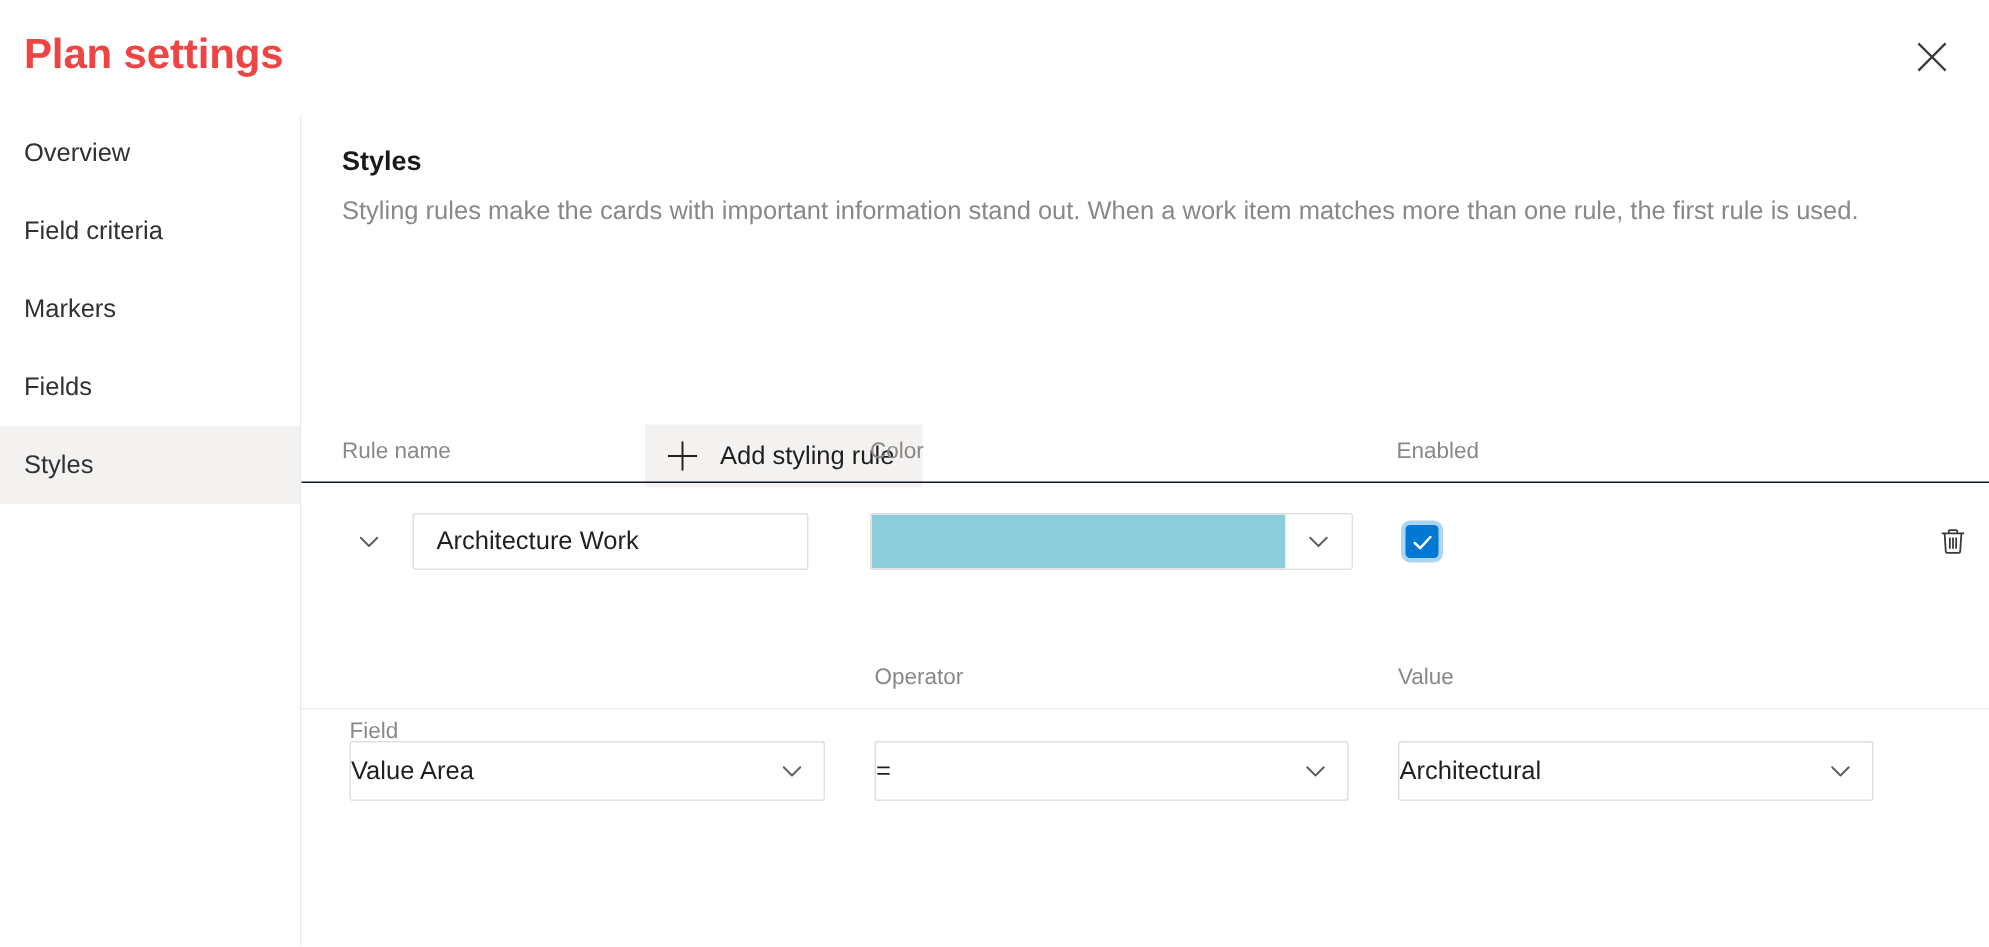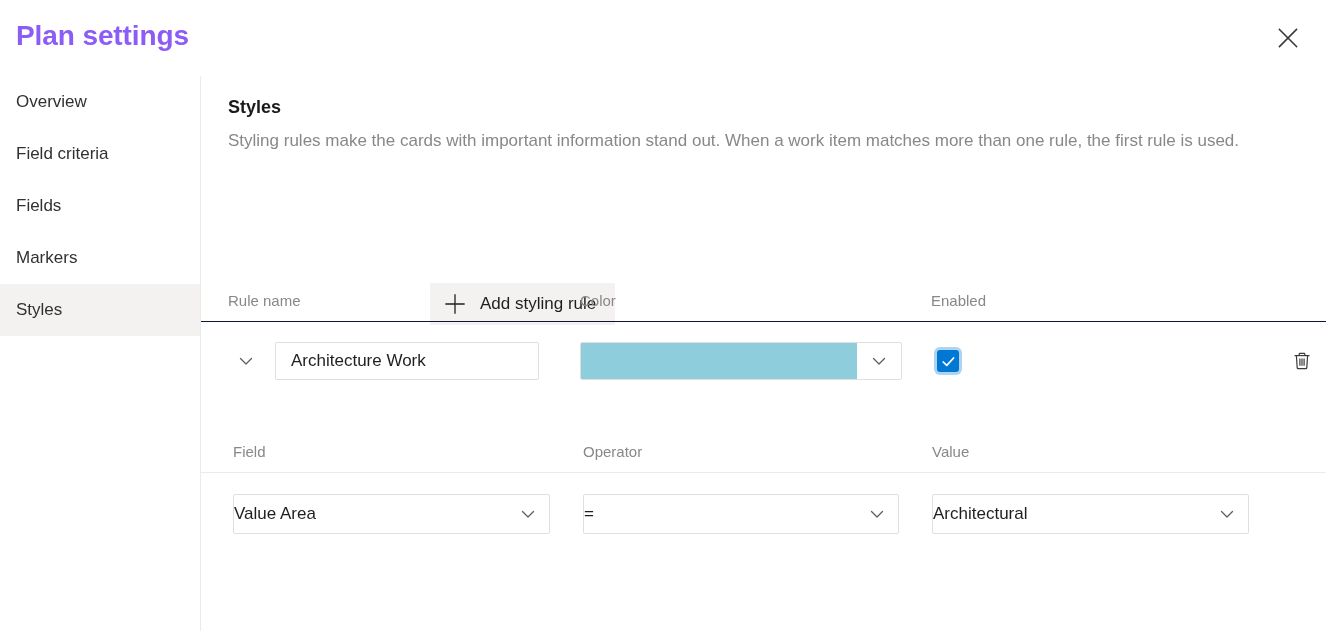--- a/index.html
+++ b/index.html
@@ -31,21 +31,21 @@
     width: 1326px;
     height: 76px;
   }
   .panel-title {
     position: absolute;
     left: 16px;
     top: 16px;
     font-size: 28px;
     font-weight: 600;
     letter-spacing: -0.1px;
-    color: #8b5cf6;
+    color: #ef4444;
     line-height: 40px;
   }
   .close-button {
     position: absolute;
     right: 16px;
     top: 16px;
     width: 44px;
     height: 44px;
     display: flex;
     align-items: center;
@@ -288,21 +288,21 @@
     border-bottom: 1px solid #edebe9;
   }
   .crit-head {
     position: absolute;
     top: 10px;
     font-size: 15px;
     font-weight: 400;
     color: #8a8886;
     line-height: 20px;
   }
-  .crit-head.c1 { left: 32px; }
+  .crit-head.c1 { left: 32px; margin-top: 36px; }
   .crit-head.c2 { left: 382px; }
   .crit-head.c3 { left: 731px; }
 
   .crit-row {
     position: absolute;
     left: 0;
     top: 397px;
     width: 1125px;
     height: 78px;
   }
@@ -355,24 +355,24 @@
   </div>
 
   <nav class="sidebar">
     <button class="nav-item">
       <span>Overview</span>
     </button>
     <button class="nav-item">
       <span>Field criteria</span>
     </button>
     <button class="nav-item">
+      <span>Markers</span>
+    </button>
+    <button class="nav-item">
       <span>Fields</span>
-    </button>
-    <button class="nav-item">
-      <span>Markers</span>
     </button>
     <button class="nav-item selected">
       <span>Styles</span>
     </button>
   </nav>
 
   <div class="content">
 
     <div class="section-title">Styles</div>
 

